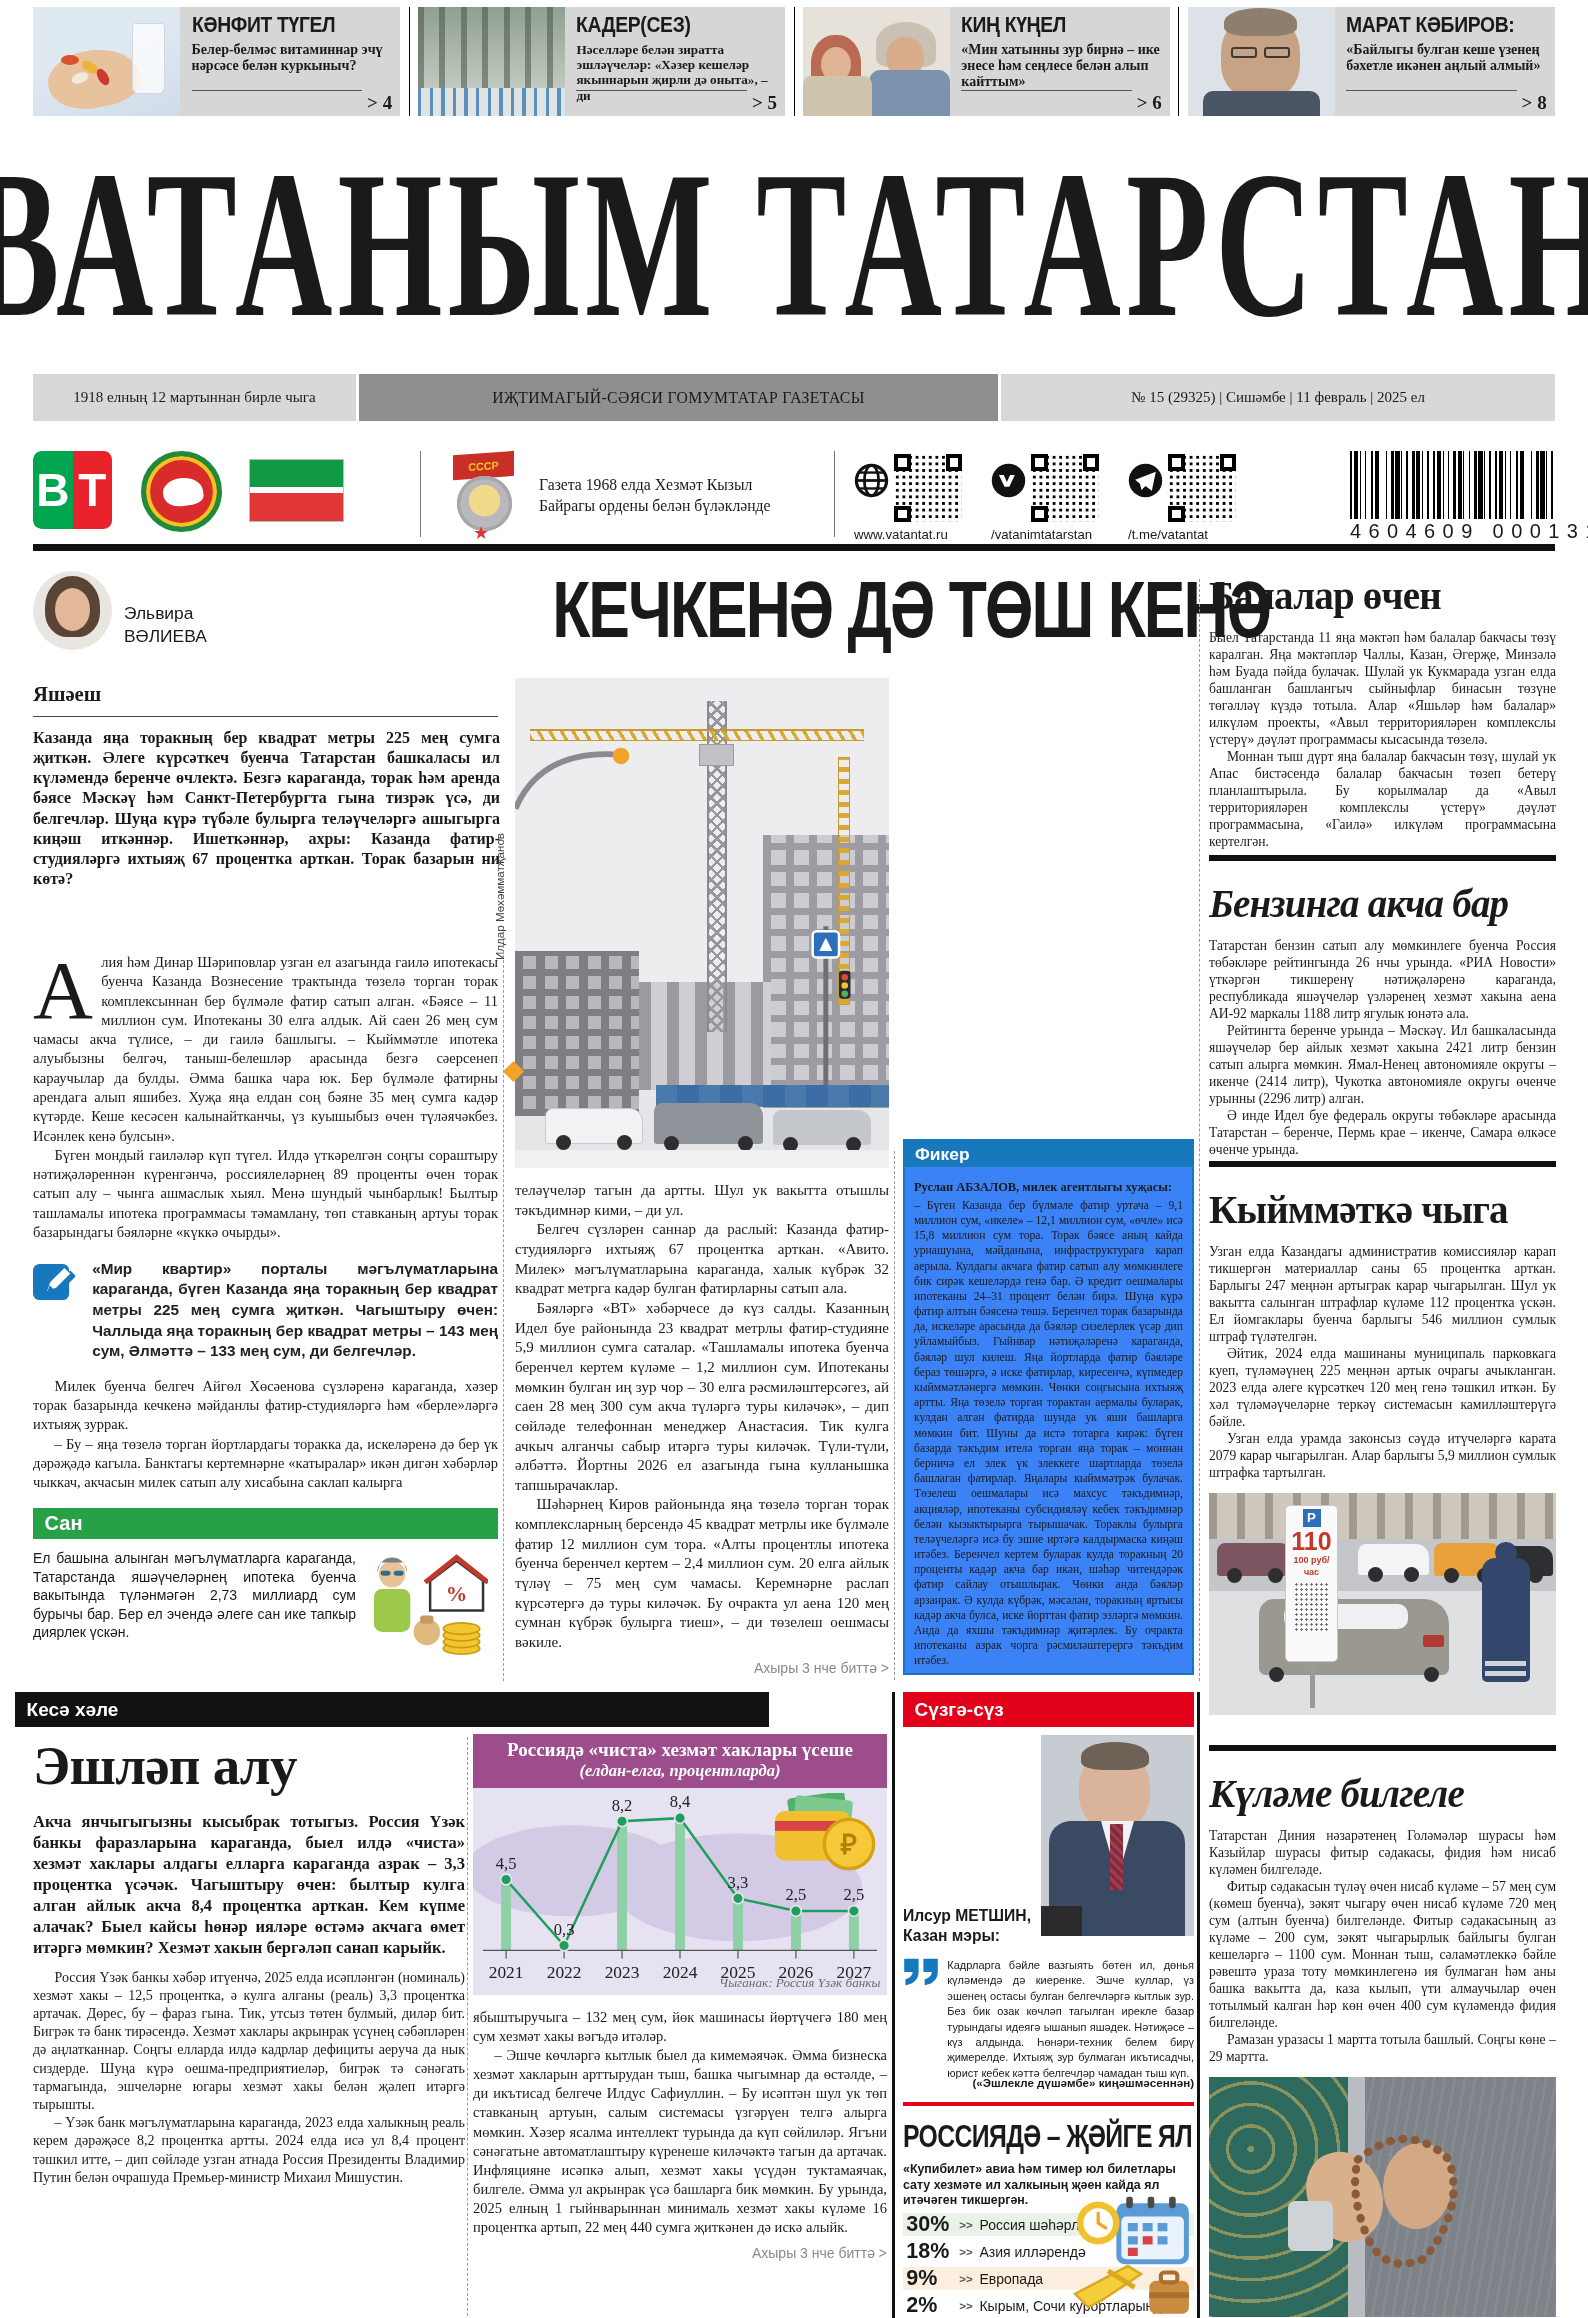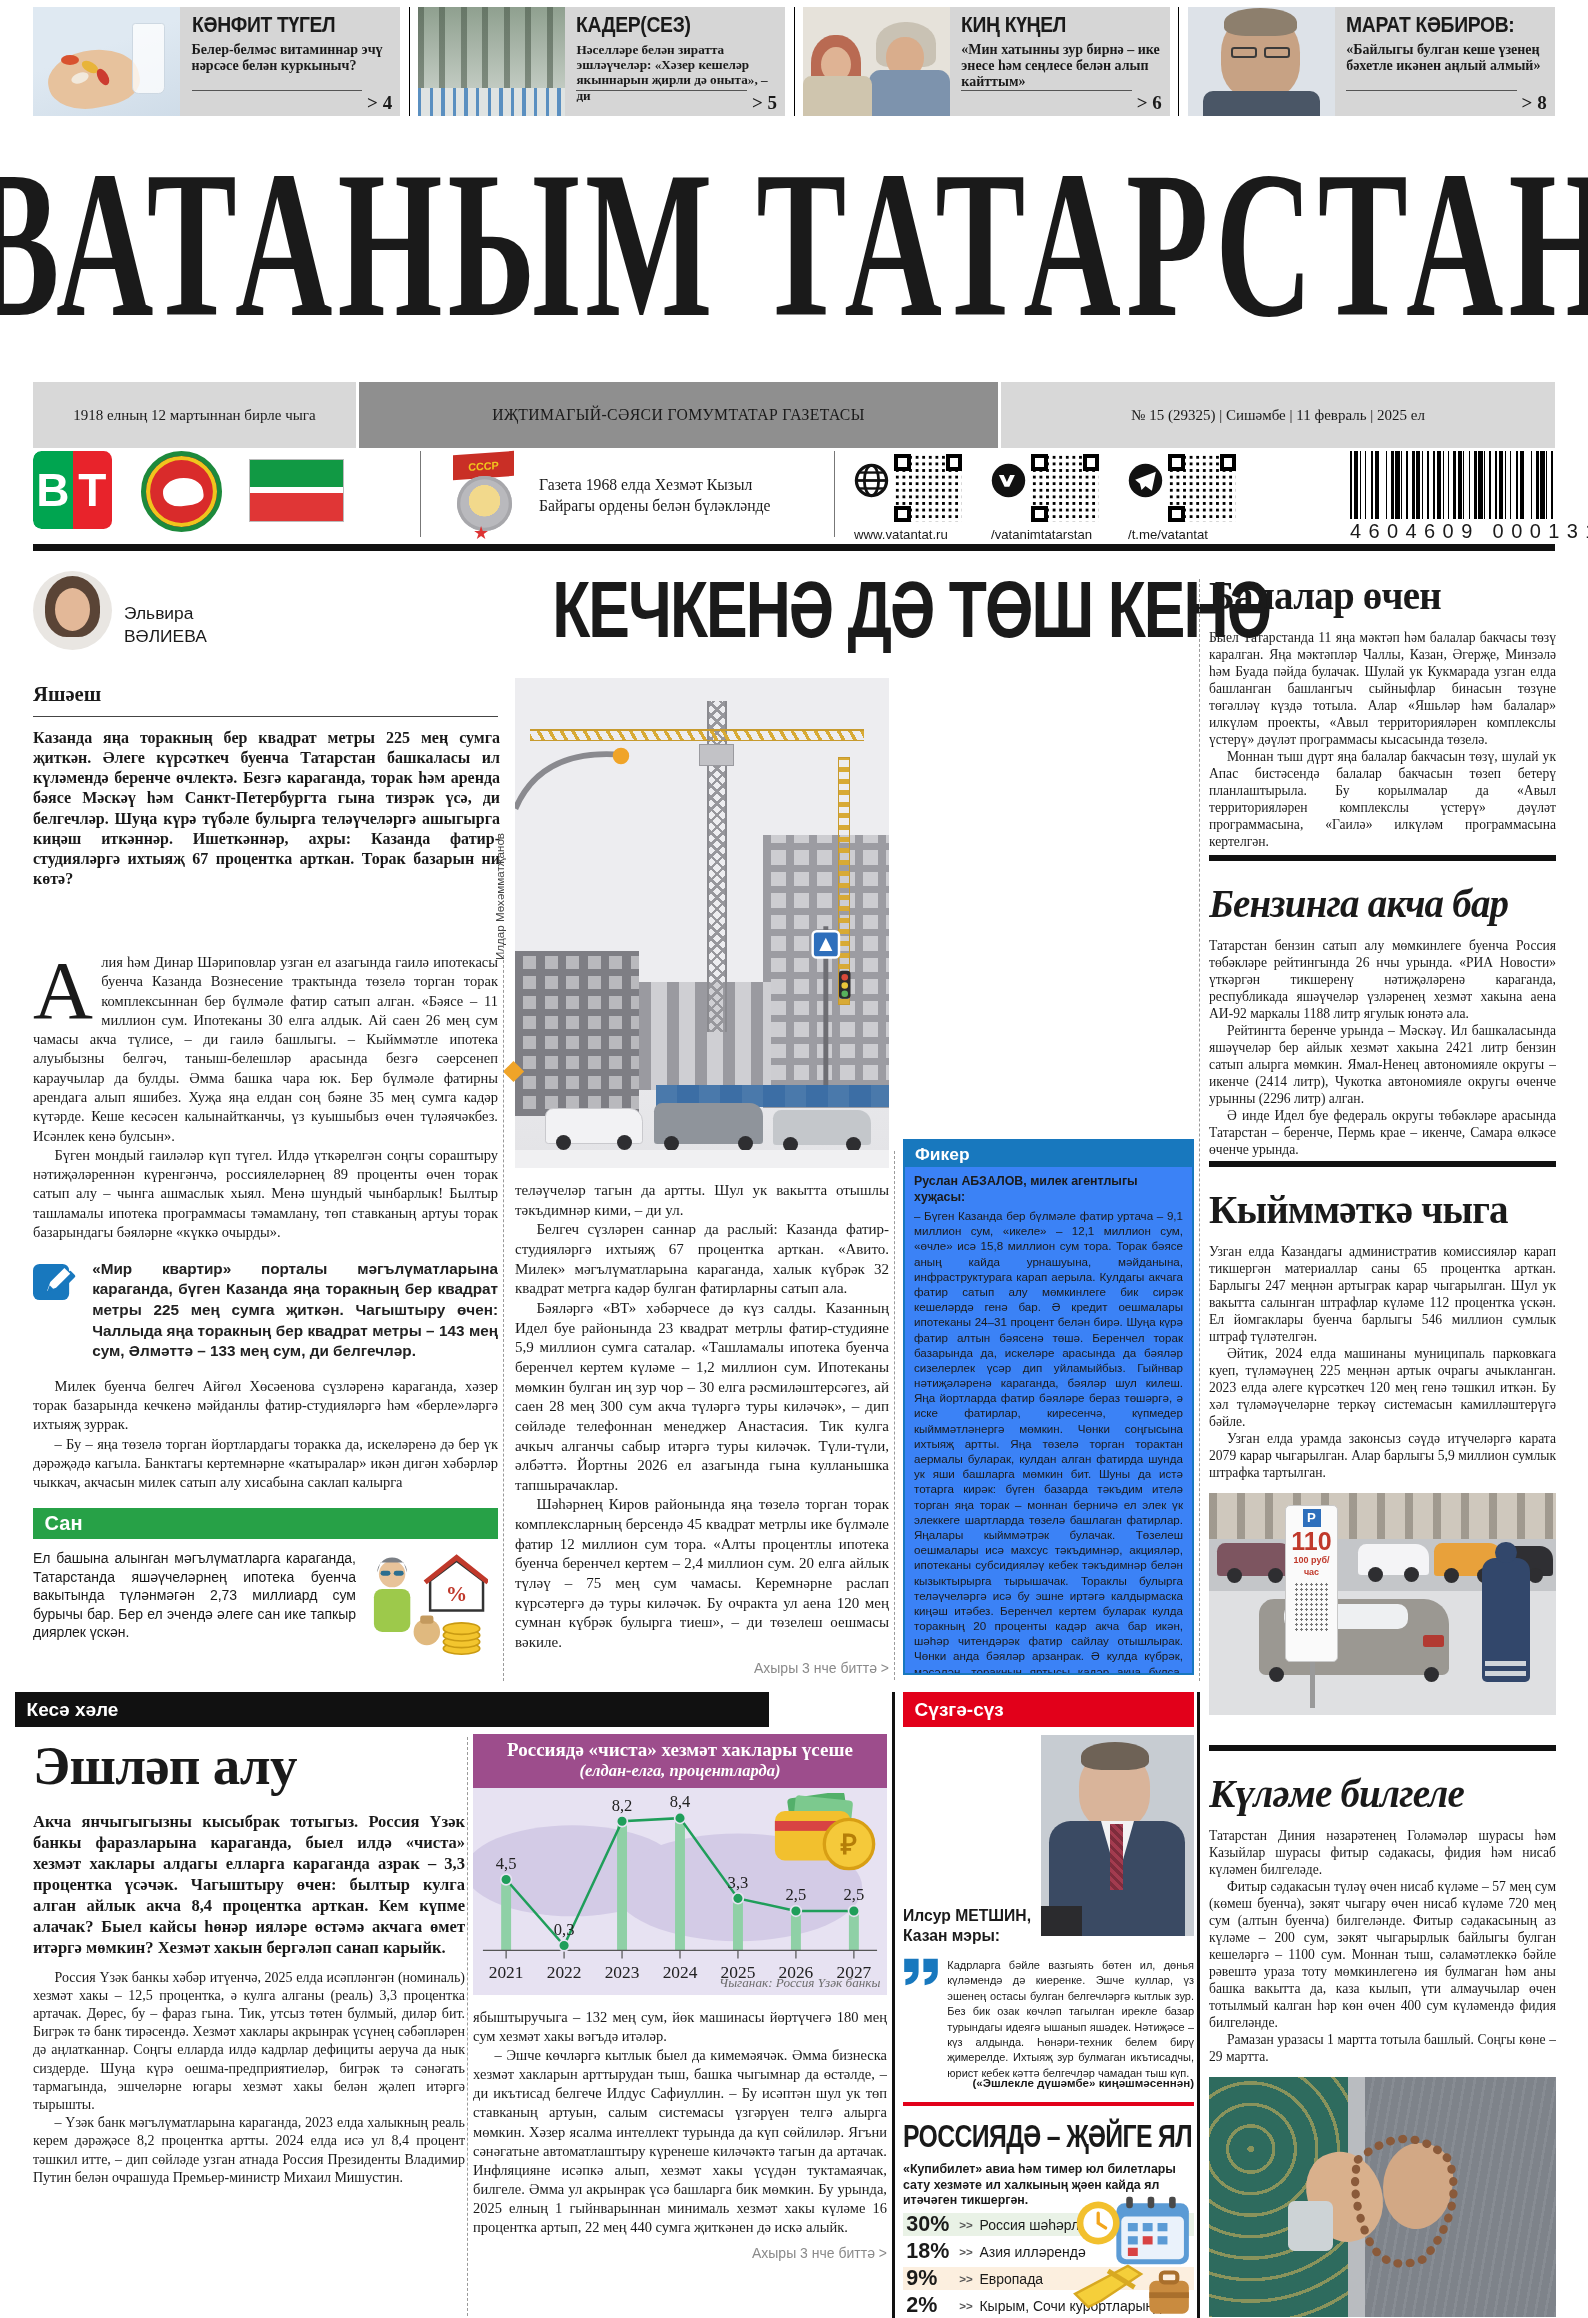--- a/index.html
+++ b/index.html
@@ -19,21 +19,21 @@
 .teaser-title{font-family:"Liberation Sans",sans-serif;font-weight:bold;font-size:22px;
   transform:scaleX(.88);transform-origin:left;white-space:nowrap;letter-spacing:-0.4px}
 .teaser-text{font-weight:bold;font-size:14px;line-height:1.16;margin-top:3.3px}
 .teaser-rule{position:absolute;left:11.6px;right:38px;bottom:25px;border-top:1.2px solid #555}
 .teaser-page{position:absolute;right:8.3px;bottom:1.7px;font-weight:bold;font-size:19px}
 
 
 .masthead{position:absolute;top:122px;left:33px;right:33px;height:245px;display:flex;align-items:center;justify-content:center;overflow:visible}
 .masthead span{display:inline-block;font-weight:bold;font-size:135px;letter-spacing:5px;white-space:nowrap;transform:scale(1,1.55)}
 .datebar{position:absolute;top:374px;left:33px;right:33px;height:65px}
-.db{position:absolute;top:8px;height:66px;background:#d8d8d8;display:flex;align-items:center;justify-content:center;font-size:15px}
+.db{position:absolute;top:0;height:47px;background:#d8d8d8;display:flex;align-items:center;justify-content:center;font-size:15px}
 .db.center{background:#8f8f8f;font-size:15.7px;letter-spacing:0.4px}
 
 
 .logorow{position:absolute;top:451px;left:33px;right:33px;height:93px}
 .logo-bt{position:absolute;left:0;top:0;width:79px;height:78px;border-radius:8.3px;overflow:hidden;display:flex}
 .logo-bt i{flex:1;display:flex;align-items:center;justify-content:center;font-style:normal;
   color:#fff;font-family:"Liberation Sans",sans-serif;font-weight:bold;font-size:46px}
 .logo-bt i:first-child{background:#00a550;border-radius:8.3px 0 0 8.3px}
 .logo-bt i:last-child{background:#e8232b}
 .coat{position:absolute;left:108px;top:0;width:81px;height:81px;border-radius:50%;
@@ -96,21 +96,21 @@
 .car{border-radius:8.3px 13.2px 3.3px 3.3px;position:absolute}
 .car:before,.car:after{content:"";position:absolute;bottom:-6.6px;width:15px;height:15px;border-radius:50%;background:#2e2e31}
 .car:before{left:10px}.car:after{right:10px}
 .photo-credit{position:absolute;left:493px;top:960px;transform:rotate(-90deg);transform-origin:left top;
   font-family:"Liberation Sans",sans-serif;font-size:11.6px;color:#444;white-space:nowrap}
 .marker{position:absolute;left:506px;top:1064px;width:15px;height:15px;background:#f0a428;transform:rotate(45deg)}
 .midtext{margin-top:13.2px;font-size:15px;line-height:1.31}
 .continued{text-align:right;font-family:"Liberation Sans",sans-serif;font-size:14px;color:#8a8a8a;margin-top:6.6px}
 .fiker{position:absolute;left:903px;top:1139px;width:291px;height:536px;border:2.1px solid #1878be;background:#3b82f6;overflow:hidden}
 .fiker-head{background:#1878be;color:#fff;font-family:"Liberation Sans",sans-serif;font-weight:bold;font-size:17.4px;padding:2.5px 10px}
-.fiker-body{padding:6px 9px;font-family:Liberation Sans, sans-serif;font-size:11.6px;line-height:1.31;text-align:justify}
+.fiker-body{padding:12px 9px;font-family:Liberation Serif, serif;font-size:11.6px;line-height:1.31;text-align:justify}
 .fiker-speaker{font-weight:bold;font-size:12.4px;margin-bottom:2.5px;text-align:left}
 .vdash{position:absolute;width:0;border-left:1.2px dashed #9a9a9a}
 
 
 .rc{position:absolute;left:1209px;width:347px;overflow:hidden;font-size:13.6px;line-height:1.25}
 .rc h2{font-size:39px;line-height:1.05;margin-bottom:13.2px;letter-spacing:-0.8px}
 .rc h2.it{font-style:italic}
 .rc .hdiv{height:5.8px;background:#111;margin-bottom:23px}
 .rc p{text-align:justify}
 .rc .ind{text-indent:18px}

